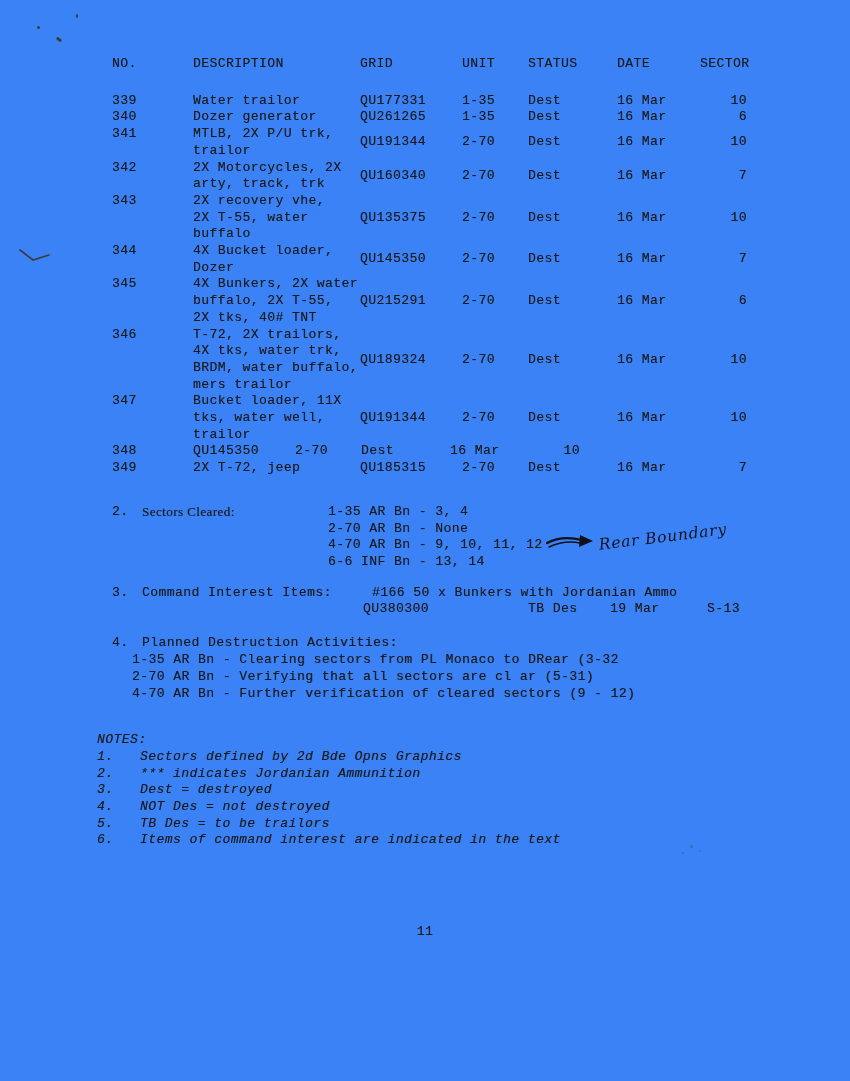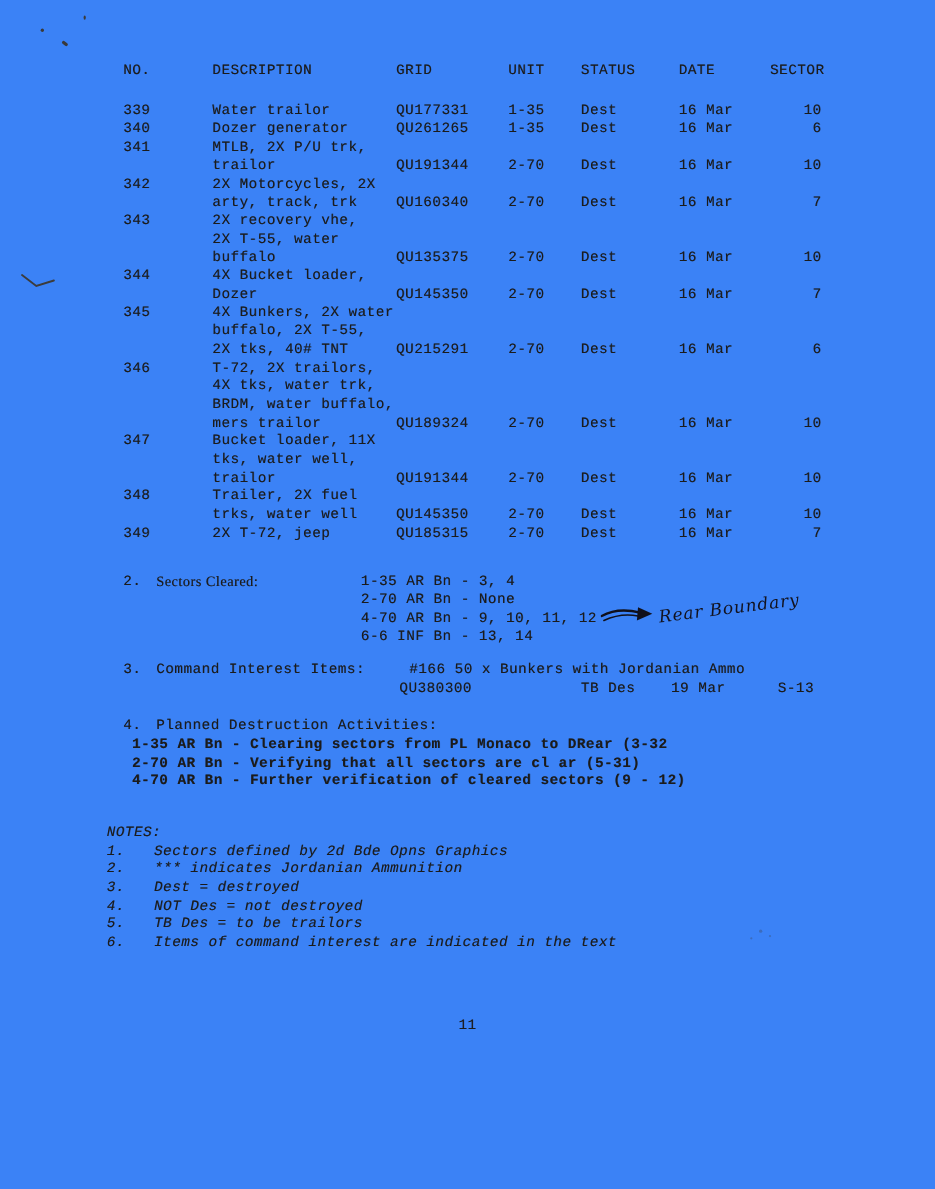--- a/index.html
+++ b/index.html
@@ -7,21 +7,21 @@
   .page{
     position:relative;width:850px;height:1081px;background:#3b82f6;overflow:hidden;
     font-family:"Liberation Mono","DejaVu Sans Mono",monospace;
     font-size:13px;line-height:16.7px;letter-spacing:0.45px;color:#1b1b1b;
     text-shadow:0.35px 0 0 rgba(27,27,27,0.5);
   }
   .content{position:absolute;left:112px;top:56px;width:670px;}
 
   
   .thead{display:flex;margin-bottom:20px;}
-  .trow{display:flex;align-items:flex-end;}
+  .trow{display:flex;align-items:center;}
   .c-no{width:81px;align-self:flex-start;}
   .c-desc{width:167px;white-space:pre-line;}
   .c-grid{width:102px;}
   .c-unit{width:66px;}
   .c-status{width:89px;}
   .c-date{width:83px;}
   .c-sector{width:47px;}
   .trow .c-sector{text-align:right;padding-right:6px;}
 
   
@@ -35,21 +35,21 @@
     font-family:"DejaVu Serif",serif;font-style:italic;font-size:15.5px;letter-spacing:0.8px;
     color:#12121e;transform:rotate(-7deg) translateY(-4px);white-space:nowrap;text-shadow:none;
   }
   .sec3{margin-top:14px;}
   .sec3-l1{display:flex;}
   .sec3 .sec-title{width:230px;}
   .sec3-l2{position:relative;height:17px;}
   .sec3-l2 span{position:absolute;top:0;}
   .sec4{margin-top:17px;}
   .sec4-t{display:flex;}
-  .sec4-lines{margin-left:8px;font-weight:bold;}
+  .sec4-lines{margin-left:20px;}
 
   .notes{margin-top:30px;margin-left:-15px;font-style:italic;}
   .note-item{display:flex;}
   .note-num{width:43px;}
 
   .page-num{position:absolute;left:0;top:924px;width:850px;text-align:center;}
 
   
   .speck{position:absolute;background:#3a3a3a;border-radius:50%;}
   .faint{opacity:0.3;}
@@ -170,22 +170,20 @@
 tks, water well,
 trailor</div>
       <div class="c-grid">QU191344</div>
       <div class="c-unit">2-70</div>
       <div class="c-status">Dest</div>
       <div class="c-date">16 Mar</div>
       <div class="c-sector">10</div>
     </div>
     <div class="trow">
       <div class="c-no">348</div>
-      <div class="c-desc">Trailer, 2X fuel
-trks, water well</div>
       <div class="c-grid">QU145350</div>
       <div class="c-unit">2-70</div>
       <div class="c-status">Dest</div>
       <div class="c-date">16 Mar</div>
       <div class="c-sector">10</div>
     </div>
     <div class="trow">
       <div class="c-no">349</div>
       <div class="c-desc">2X T-72, jeep</div>
       <div class="c-grid">QU185315</div>

